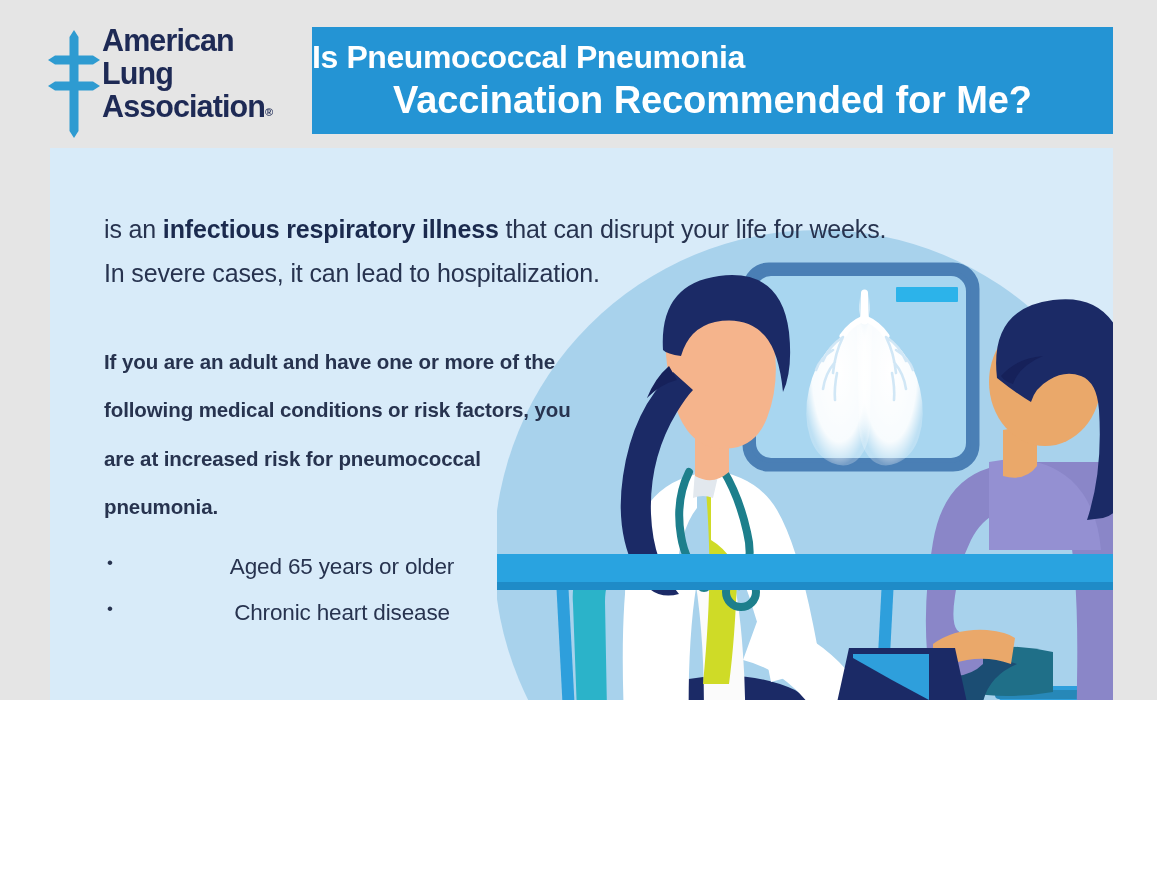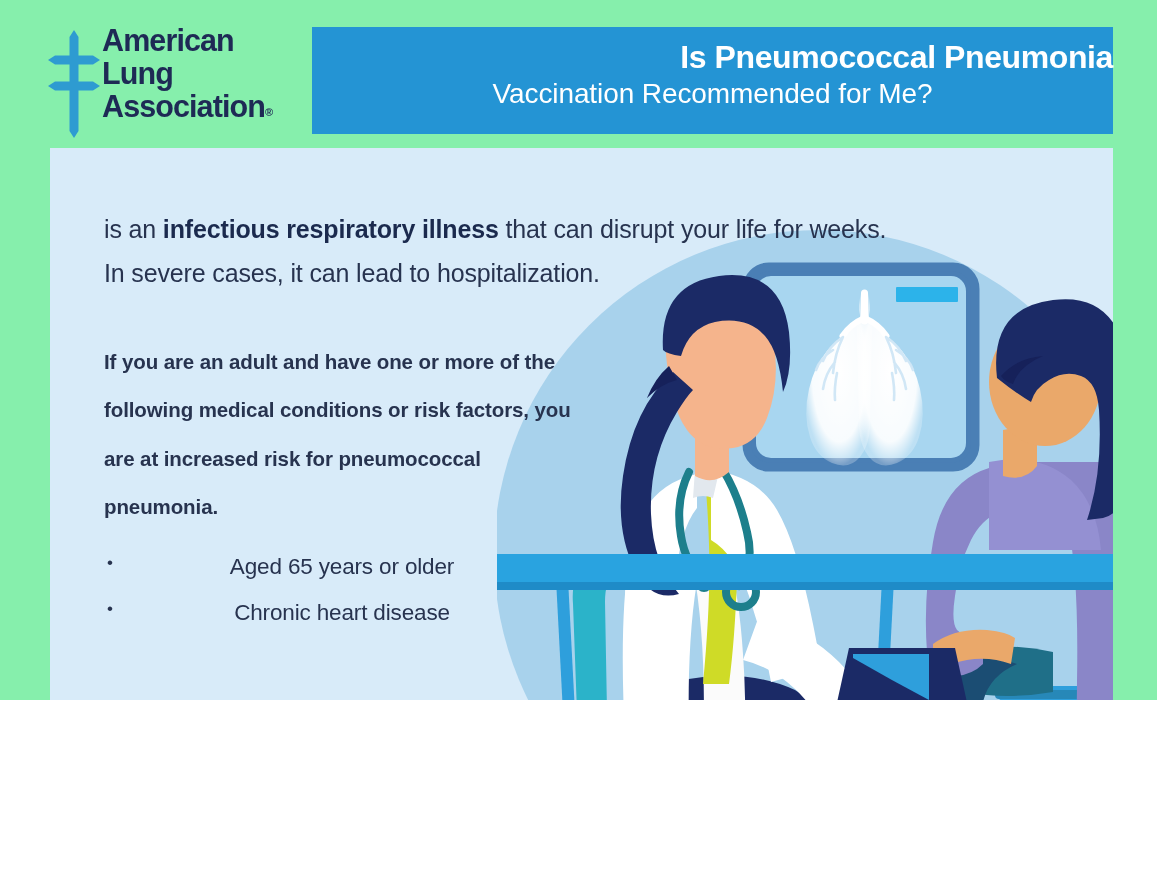--- a/index.html
+++ b/index.html
@@ -12,21 +12,21 @@
     height: 878px;
     overflow: hidden;
     font-family: "Liberation Sans", sans-serif;
     position: relative;
   }
   #page {
     position: absolute;
     left: 0; top: 0;
     width: 1157px;
     height: 700px;
-    background: #86efac;
+    background: #e5e5e5;
     overflow: hidden;
   }
 
   
   #logo-block {
     position: absolute;
     left: 48px;
     top: 28px;
     width: 250px;
     height: 112px;
@@ -64,28 +64,28 @@
     width: 801px;
     height: 107px;
     background: #2494d4;
     box-sizing: border-box;
     padding-top: 10px;
   }
   #header-title {
     color: #ffffff;
     font-size: 32px;
     font-weight: bold;
-    text-align: right;
+    text-align: left;
     letter-spacing: -0.4px;
     line-height: 1.28;
   }
   #header-subtitle {
     color: #ffffff;
-    font-size: 28px;
-    font-weight: 400;
+    font-size: 38px;
+    font-weight: 700;
     text-align: center;
     letter-spacing: -0.1px;
     line-height: 1.28;
     margin-top: -2px;
   }
 
   
   #content-panel {
     position: absolute;
     left: 50px;

